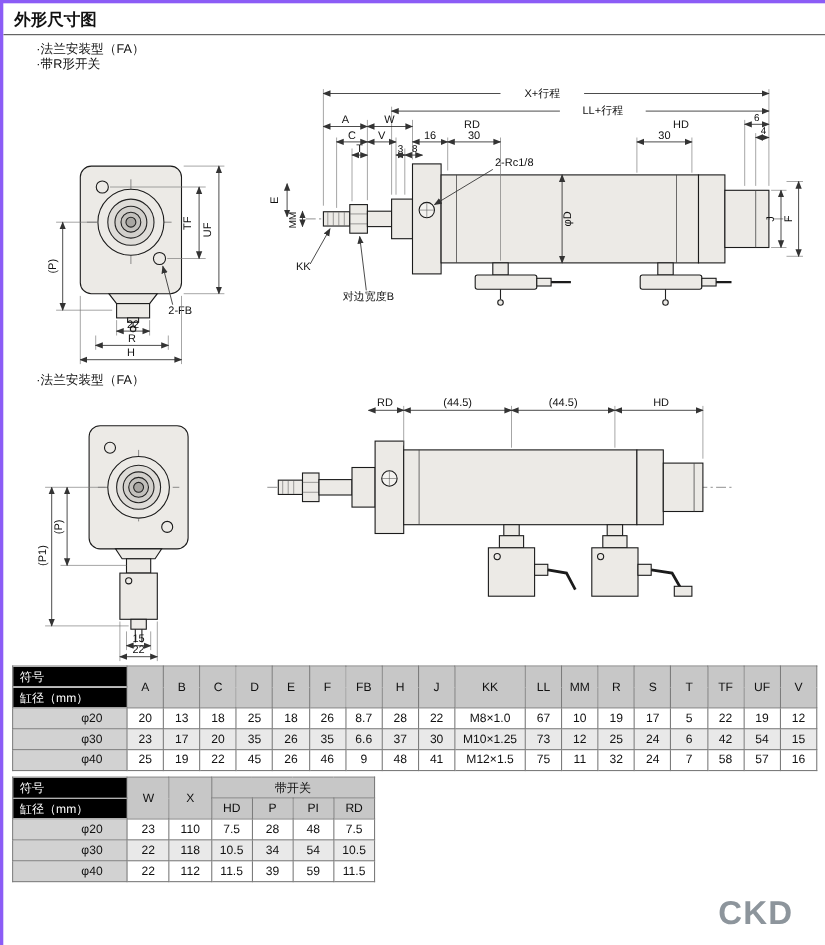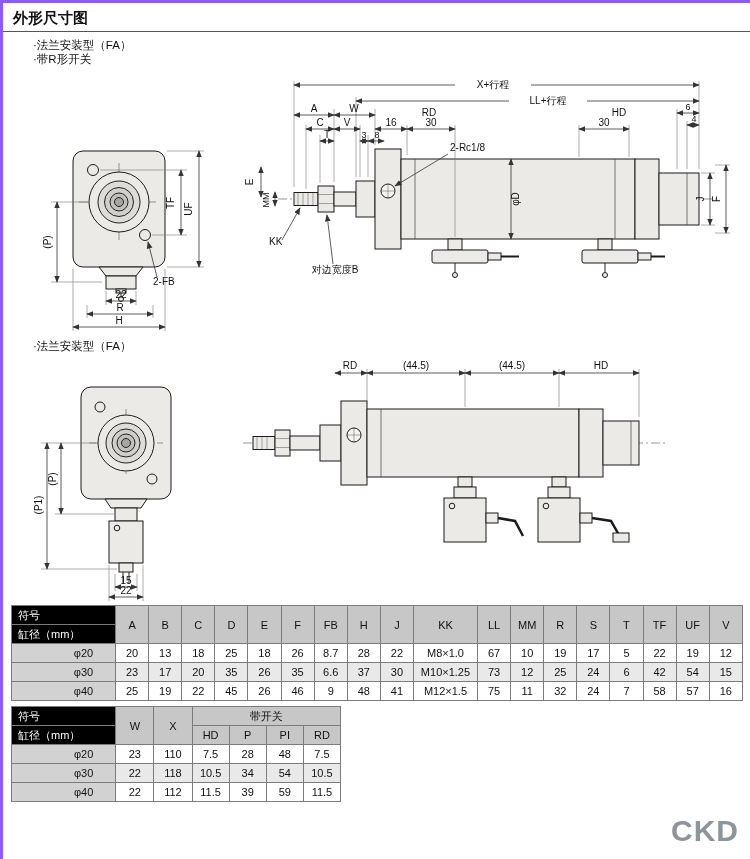--- a/index.html
+++ b/index.html
@@ -25,21 +25,21 @@
   .tables{margin:0 8px;}
   table{border-collapse:collapse;table-layout:fixed;}
   .t1{width:732px;}
   .t2{width:330px;margin-top:5px;}
   th,td{border:1px solid #7c7c7c;font-size:11px;font-weight:normal;height:16px;
         padding:1px 2px;text-align:center;white-space:nowrap;overflow:hidden;}
   th.dk{background:#000000;color:#fff;text-align:left;padding-left:6px;}
   th.gh{background:#c7c7c7;color:#111;}
   th.lab{background:#d2d2d2;color:#111;padding-left:42px;}
   tr.shade td{background:#e9e9e9;}
-  .brand{position:absolute;right:12px;bottom:12px;font-size:30px;font-weight:bold;
+  .brand{position:absolute;right:30px;bottom:12px;font-size:30px;font-weight:bold;
          letter-spacing:1px;color:#8d959c;}
 </style>
 </head>
 <body>
 
 <div class="page">
 
   <div class="titlebar">
     <h1>外形尺寸图</h1>
   </div>

